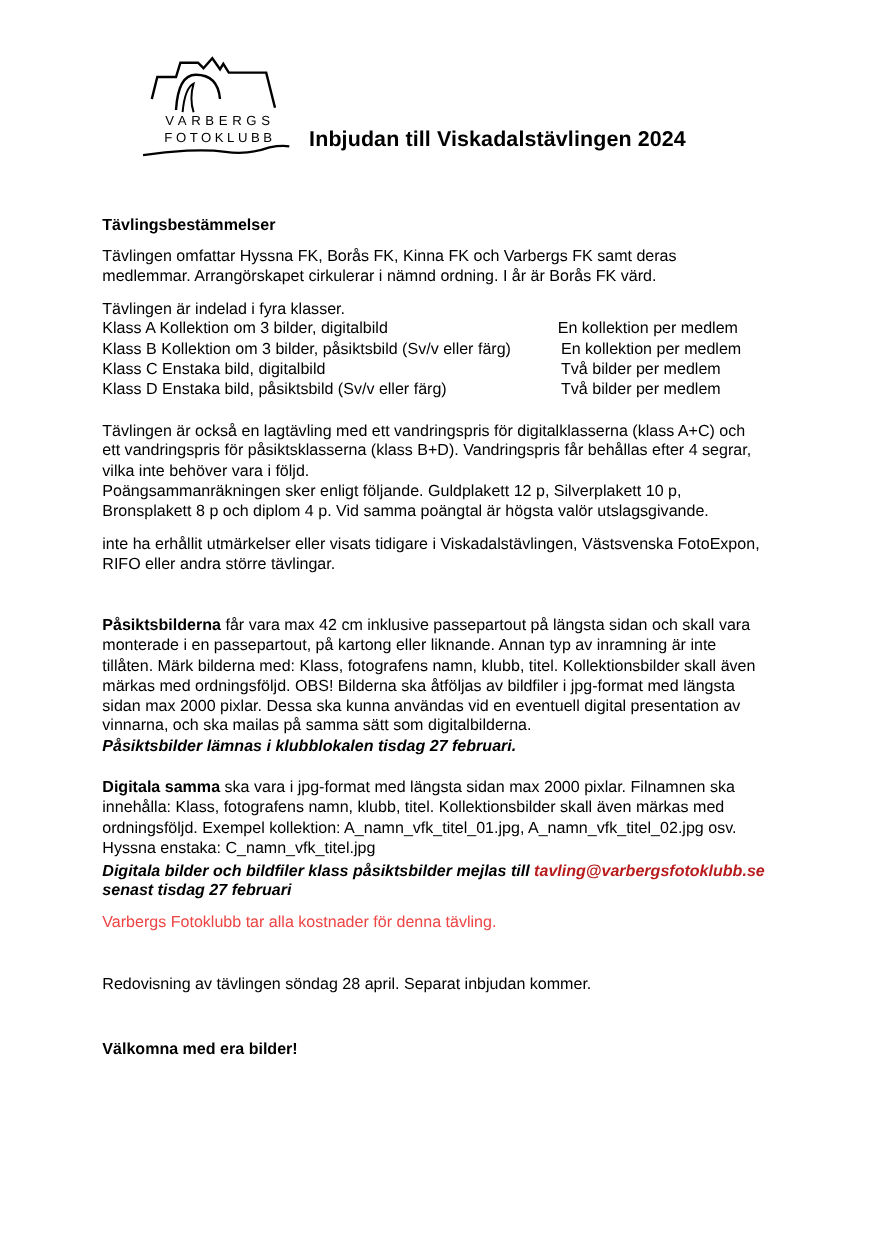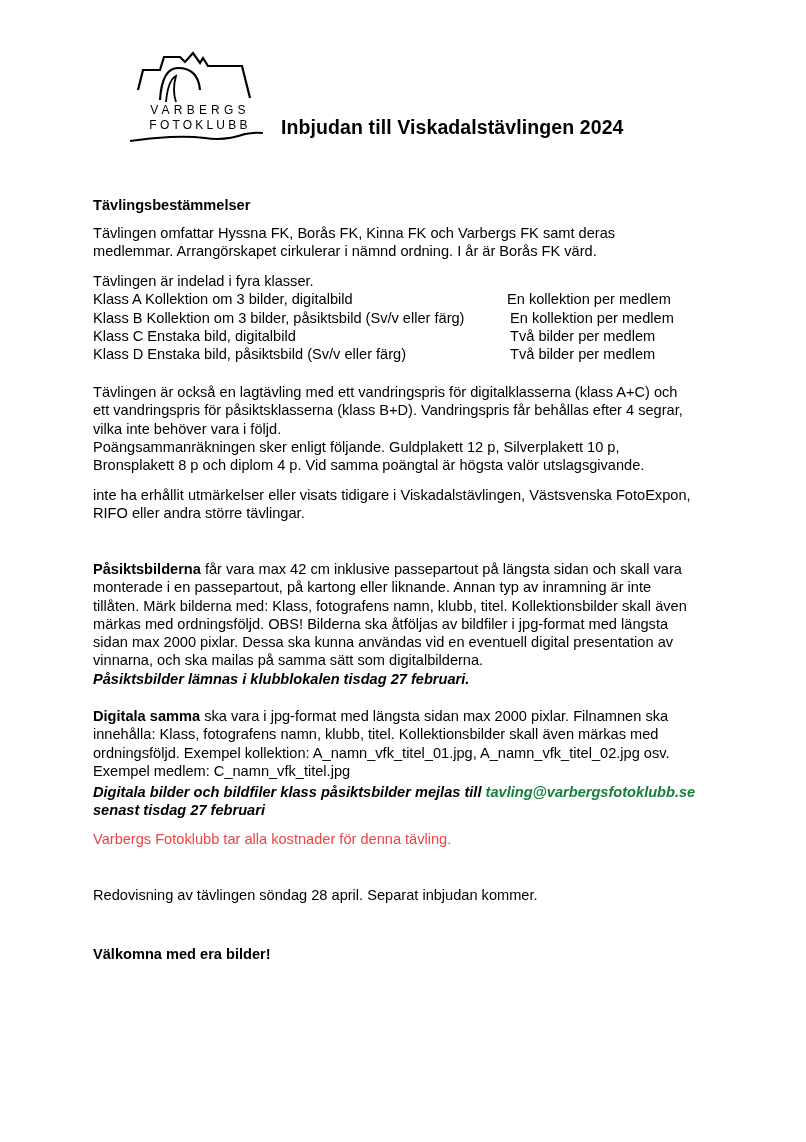--- a/index.html
+++ b/index.html
@@ -7,21 +7,21 @@
          font-family: "Liberation Sans", sans-serif; color: #000; }
   .page { position: absolute; left: 0; top: 0; width: 806px; height: 1142px; }
   .logo { position: absolute; left: 130px; top: 50px; width: 140px; height: 95px; }
   .logo svg { width: 140px; height: 95px; display: block; }
   .title { position: absolute; left: 281px; top: 116px; font-size: 19.5px; font-weight: bold;
            white-space: nowrap; letter-spacing: 0.1px; }
   .body-text { position: absolute; left: 93px; width: 640px; font-size: 14.6px; line-height: 18.3px; }
   .line { white-space: nowrap; display: block; }
   .bold { font-weight: bold; }
   .bi { font-weight: bold; font-style: italic; }
-  .link { color: #15803d; font-weight: bold; text-decoration: none; }
+  .link { color: #b91c1c; font-weight: bold; text-decoration: none; }
   .gray { color: #ef4444; }
   .class-row { position: relative; height: 18.3px; white-space: nowrap; }
   .class-row .right { position: absolute; top: 0; }
 </style>
 </head>
 <body>
 
 <div class="page">
 
   <div class="logo">
@@ -90,21 +90,21 @@
     <span class="line">märkas med ordningsföljd. OBS! Bilderna ska åtföljas av bildfiler i jpg-format med längsta</span>
     <span class="line">sidan max 2000 pixlar. Dessa ska kunna användas vid en eventuell digital presentation av</span>
     <span class="line">vinnarna, och ska mailas på samma sätt som digitalbilderna.</span>
     <span class="line bi">Påsiktsbilder lämnas i klubblokalen tisdag 27 februari.</span>
   </div>
 
   <div class="body-text" style="top:707px;">
     <span class="line"><span class="bold">Digitala samma</span><span> ska vara i jpg-format med längsta sidan max 2000 pixlar. Filnamnen ska</span></span>
     <span class="line">innehålla: Klass, fotografens namn, klubb, titel. Kollektionsbilder skall även märkas med</span>
     <span class="line">ordningsföljd. Exempel kollektion: A_namn_vfk_titel_01.jpg, A_namn_vfk_titel_02.jpg osv.</span>
-    <span class="line">Exempel medlem: C_namn_vfk_titel.jpg</span>
+    <span class="line">Hyssna enstaka: C_namn_vfk_titel.jpg</span>
     <span class="line bi" style="margin-top:3px;"><span>Digitala bilder och bildfiler klass påsiktsbilder mejlas till </span><a class="link">tavling@varbergsfotoklubb.se</a></span>
     <span class="line bi">senast tisdag 27 februari</span>
   </div>
 
   <div class="body-text gray" style="top:830px;">
     <span class="line">Varbergs Fotoklubb tar alla kostnader för denna tävling.</span>
   </div>
 
   <div class="body-text" style="top:886px;">
     <span class="line">Redovisning av tävlingen söndag 28 april. Separat inbjudan kommer.</span>

